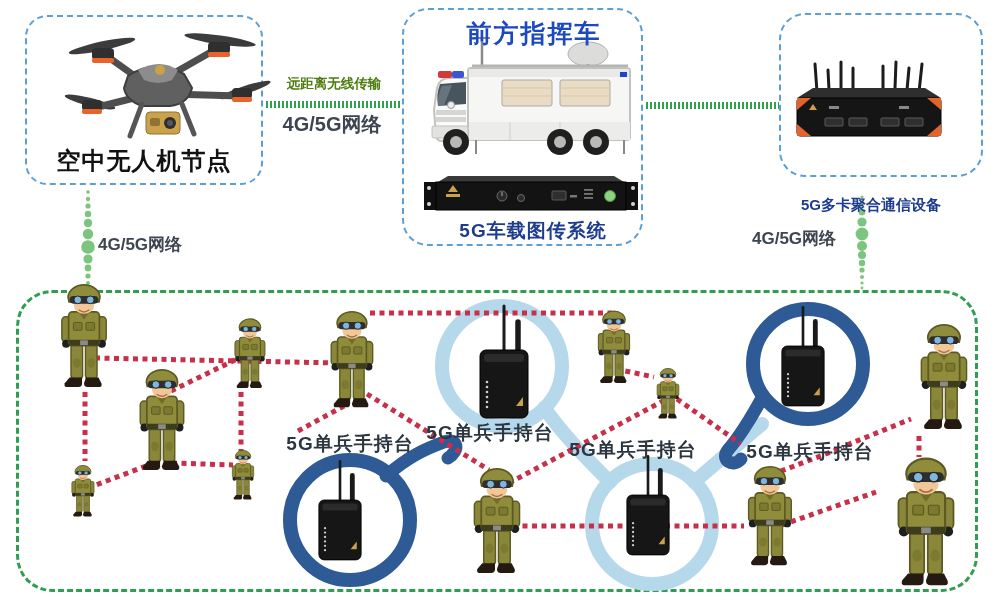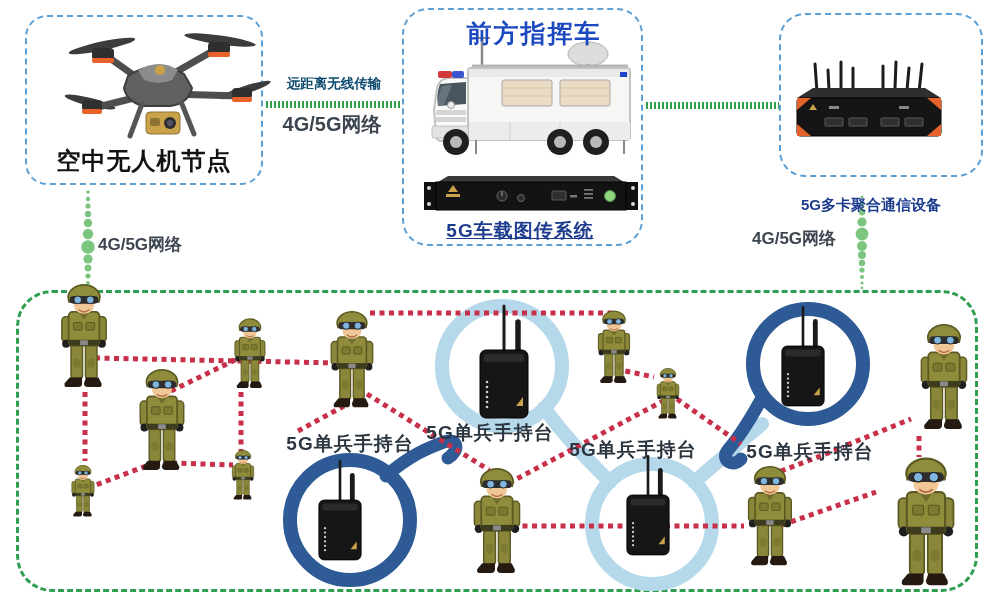--- a/index.html
+++ b/index.html
@@ -9,21 +9,21 @@
   .box-blue{border:2.5px dashed #5b9fd4;}
   .box-green{border:3px dashed #2f9e50;}
   .hatch{position:absolute;height:7px;
          background:repeating-linear-gradient(90deg,#2fa14b 0 2px,#ffffff 2px 4px);}
   .lbl{position:absolute;white-space:nowrap;font-weight:700;line-height:1.1;}
   .center{transform:translateX(-50%);}
   .lbl-drone{font-size:24px;color:#121212;letter-spacing:1px;}
   .lbl-title{font-size:25px;color:#1c49c0;letter-spacing:2px;}
   .lbl-rack{font-size:19px;color:#1e3c8e;letter-spacing:1px;}
   .lbl-router{font-size:15px;color:#1e3c8e;}
-  .lbl-red{font-size:13.5px;color:#0c4a6e;}
+  .lbl-red{font-size:13.5px;color:#4d7c0f;}
   .lbl-net{font-size:20px;color:#3d4650;}
   .lbl-net-sm{font-size:17px;color:#3d4650;}
   .lbl-hh{font-size:19px;color:#2c3640;letter-spacing:1px;}
   svg{position:absolute;left:0;top:0;}
 </style>
 </head>
 <body>
 
 <div id="stage">
 
@@ -270,21 +270,21 @@
     <use href="#sym-soldier" transform="translate(593.6,309) scale(0.679)" width="60" height="112"></use>
     <use href="#sym-soldier" transform="translate(653.8,367) scale(0.473)" width="60" height="112"></use>
     <use href="#sym-soldier" transform="translate(467.5,466) scale(0.982)" width="60" height="112"></use>
     <use href="#sym-soldier" transform="translate(742.1,464) scale(0.929)" width="60" height="112"></use>
     <use href="#sym-soldier" transform="translate(914.5,322) scale(0.982)" width="60" height="112"></use>
     <use href="#sym-soldier" transform="translate(890.1,455) scale(1.196)" width="60" height="112"></use>
   </svg>
 
   <div class="lbl lbl-drone center" style="left:144px;top:148px;">空中无人机节点</div>
   <div class="lbl lbl-title center" style="left:534px;top:20px;">前方指挥车</div>
-  <div class="lbl lbl-rack center" style="left:520px;top:221px;text-decoration:underline;">5G车载图传系统</div>
+  <div class="lbl lbl-rack center" style="left:533px;top:221px;">5G车载图传系统</div>
   <div class="lbl lbl-router center" style="left:871px;top:149px;margin-top:48px;">5G多卡聚合通信设备</div>
 
   <div class="lbl lbl-red center" style="left:334px;top:77px;">远距离无线传输</div>
   <div class="lbl lbl-net center" style="left:332px;top:113px;">4G/5G网络</div>
   <div class="lbl lbl-net-sm" style="left:98px;top:236px;">4G/5G网络</div>
   <div class="lbl lbl-net-sm" style="left:752px;top:230px;">4G/5G网络</div>
 
   <div class="lbl lbl-hh center" style="left:350px;top:434px;">5G单兵手持台</div>
   <div class="lbl lbl-hh center" style="left:490px;top:423px;">5G单兵手持台</div>
   <div class="lbl lbl-hh center" style="left:633px;top:440px;">5G单兵手持台</div>

